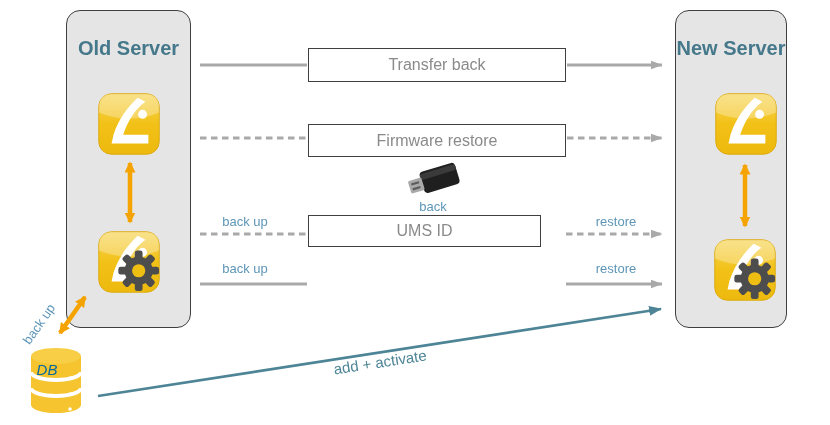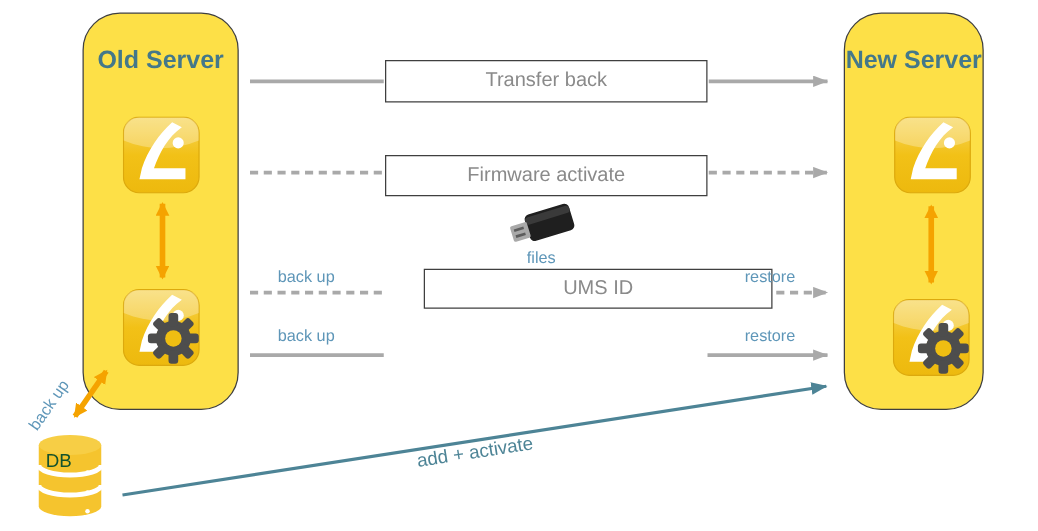--- a/index.html
+++ b/index.html
@@ -14,22 +14,22 @@
     overflow: hidden;
   }
   .abs { position: absolute; }
 
   
   .server-box {
     position: absolute;
     top: 10px;
     height: 318px;
     border: 1.3px solid #3f3f3f;
-    border-radius: 30px;
-    background: #fde047;
+    border-radius: 14px;
+    background: #e5e5e5;
   }
   .server-box.old { left: 66px;  width: 125px; }
   .server-box.new { left: 675px; width: 112px; }
 
   .server-title {
     position: absolute;
     top: 26px; left: 0;
     width: 100%;
     text-align: center;
     font-size: 20px;
@@ -61,23 +61,24 @@
     white-space: nowrap;
     transform: translate(-50%, -50%);
     z-index: 4;
   }
   .small-label.rot-db  { transform: translate(-50%, -50%) rotate(-55deg); }
   .small-label.rot-mig { transform: translate(-50%, -50%) rotate(-8.8deg); font-size: 15px; color: #4d8496; }
 
   .db-label {
     position: absolute;
     font-size: 15px;
-    color: #14532d;
+    color: #0369a1;
     transform: translate(-50%, -50%);
     z-index: 4;
+    font-style: italic;
   }
 
   .wires { position: absolute; left: 0; top: 0; z-index: 2; }
   .icons-layer { position: absolute; left: 0; top: 0; z-index: 3; }
 </style>
 </head>
 <body>
 
 <div class="stage">
 
@@ -176,41 +177,41 @@
 
     <line x1="85" y1="297" x2="60" y2="333" stroke="#F5A300" stroke-width="4.5" marker-start="url(#ahOrangeS)" marker-end="url(#ahOrangeE)"></line>
 
     <line x1="98" y1="396" x2="661" y2="309" stroke="#4D8496" stroke-width="2.6" marker-end="url(#ahTeal)"></line>
   </svg>
 
   <div class="step-box" style="top:48px;  height:34px;">
     <span>Transfer back</span>
   </div>
   <div class="step-box" style="top:124px; height:33px;">
-    <span>Firmware activate</span>
-  </div>
-  <div class="step-box" style="top:215px; height:32px; width:279px;margin-left:31px;">
+    <span>Firmware restore</span>
+  </div>
+  <div class="step-box" style="top:215px; height:32px; width:233px;">
     <span>UMS ID</span>
   </div>
 
   <div class="small-label" style="left:245px; top:221px;">back up</div>
   <div class="small-label" style="left:616px; top:221px;">restore</div>
   <div class="small-label" style="left:245px; top:268px;">back up</div>
   <div class="small-label" style="left:616px; top:268px;">restore</div>
 
   <svg class="abs icons-layer" style="left:398px; top:158px;" width="70" height="48" viewBox="0 0 70 48">
     <g transform="rotate(-17 35 24)">
       <rect x="24" y="11" width="37" height="22" rx="4" fill="#1f1f1f"></rect>
       <rect x="24" y="13" width="37" height="6" rx="3" fill="#3a3a3a"></rect>
       <rect x="11" y="16" width="14" height="13" rx="1.5" fill="#a9a9a9"></rect>
       <rect x="13.5" y="19" width="8" height="2.2" fill="#5c5c5c"></rect>
       <rect x="13.5" y="24" width="8" height="2.2" fill="#5c5c5c"></rect>
     </g>
   </svg>
-  <div class="small-label" style="left:433px; top:206px;">files</div>
+  <div class="small-label" style="left:433px; top:206px;">back</div>
 
   <svg class="abs icons-layer" style="left:29px; top:347px;" width="54" height="68">
     <use href="#db-cylinder"></use>
   </svg>
   <div class="db-label" style="left:47px; top:369px;">DB</div>
   <div class="small-label rot-db" style="left:39px; top:324px;">back up</div>
 
   <div class="small-label rot-mig" style="left:380px; top:362px;">add + activate</div>
 
 </div>

